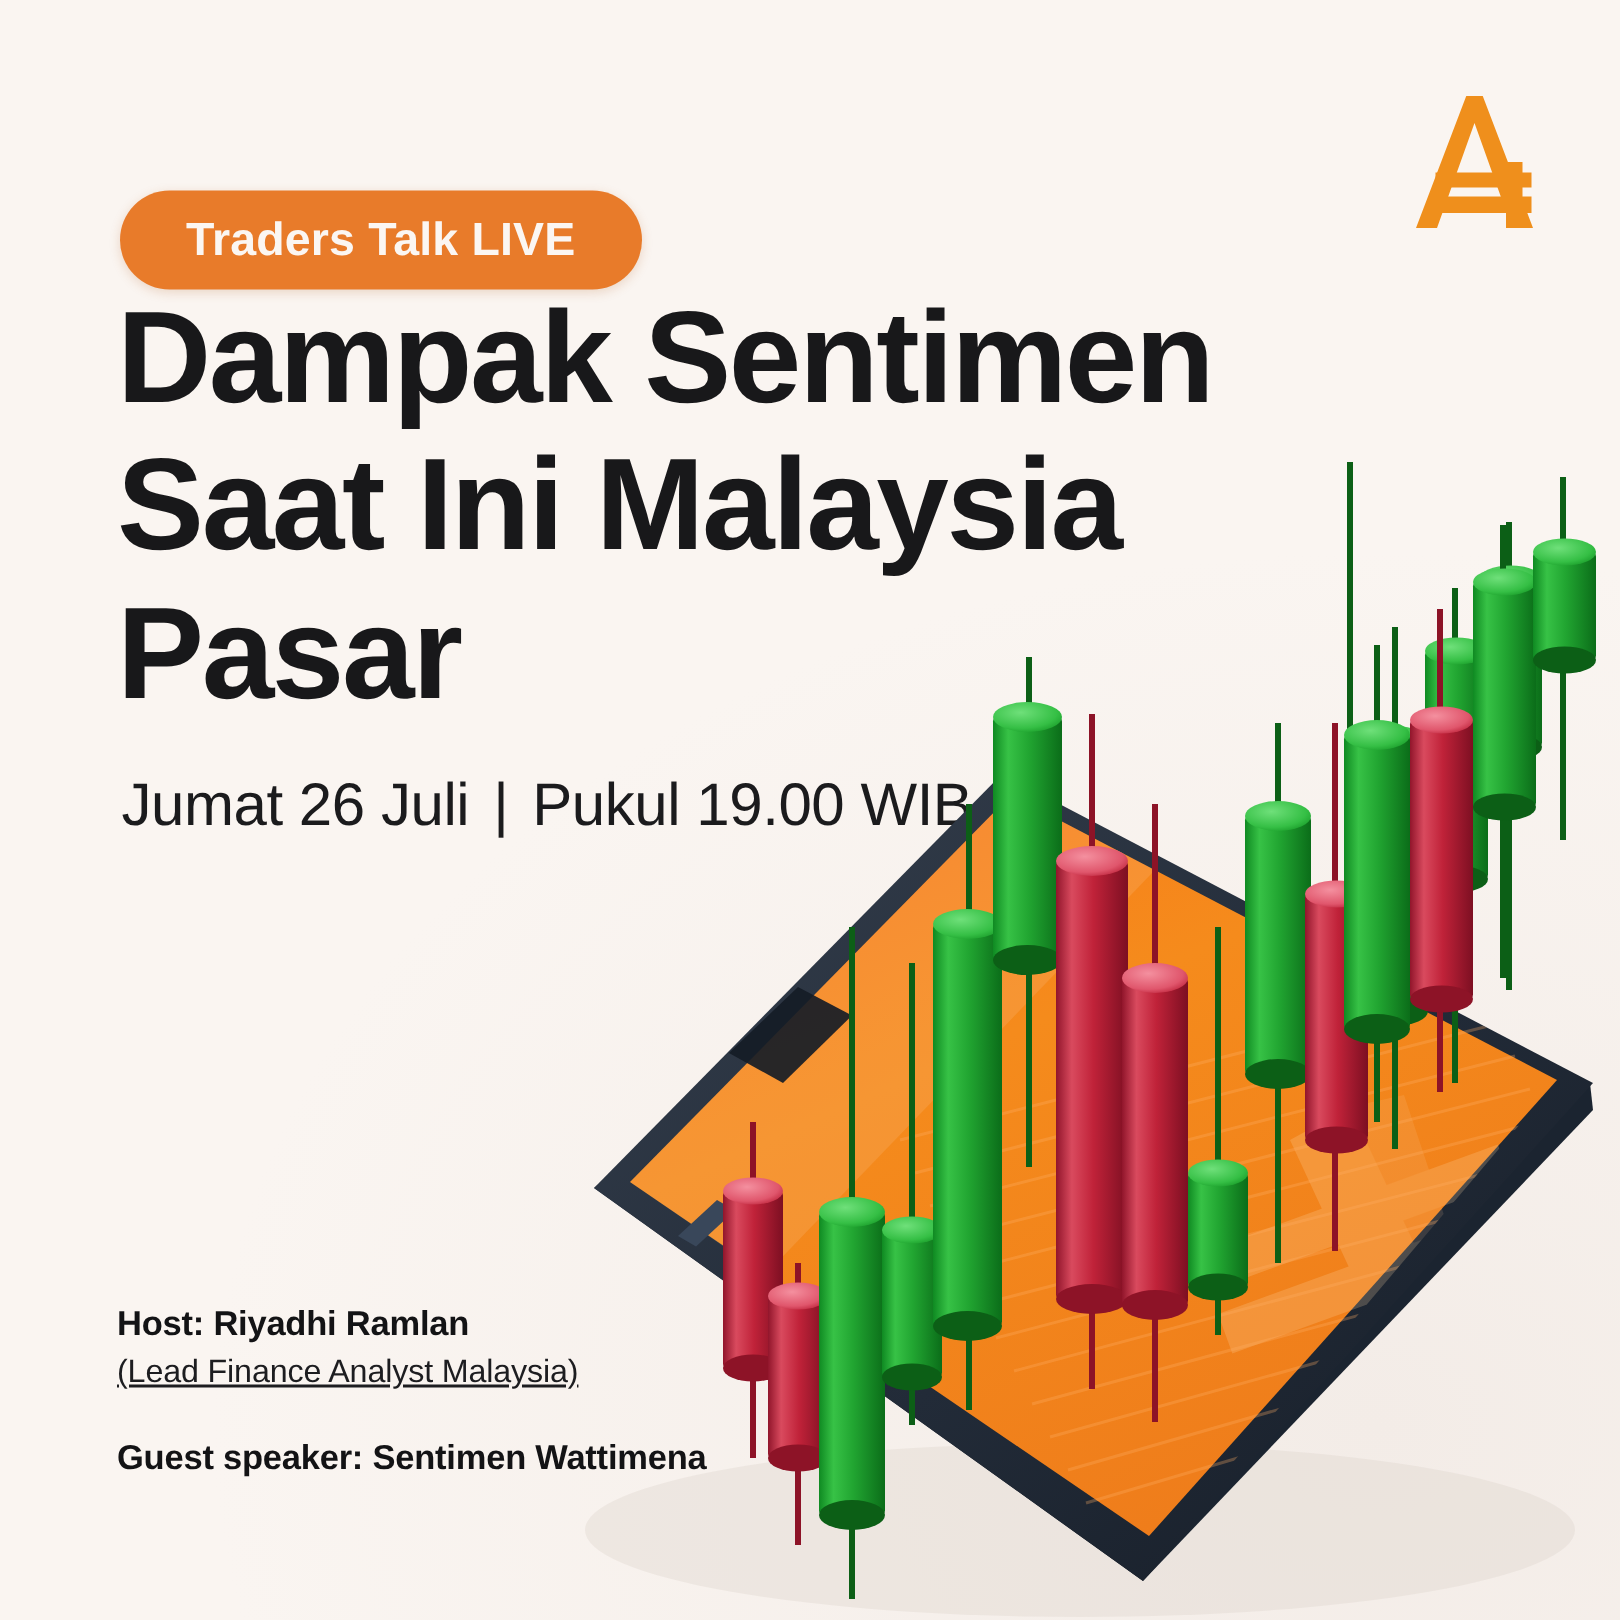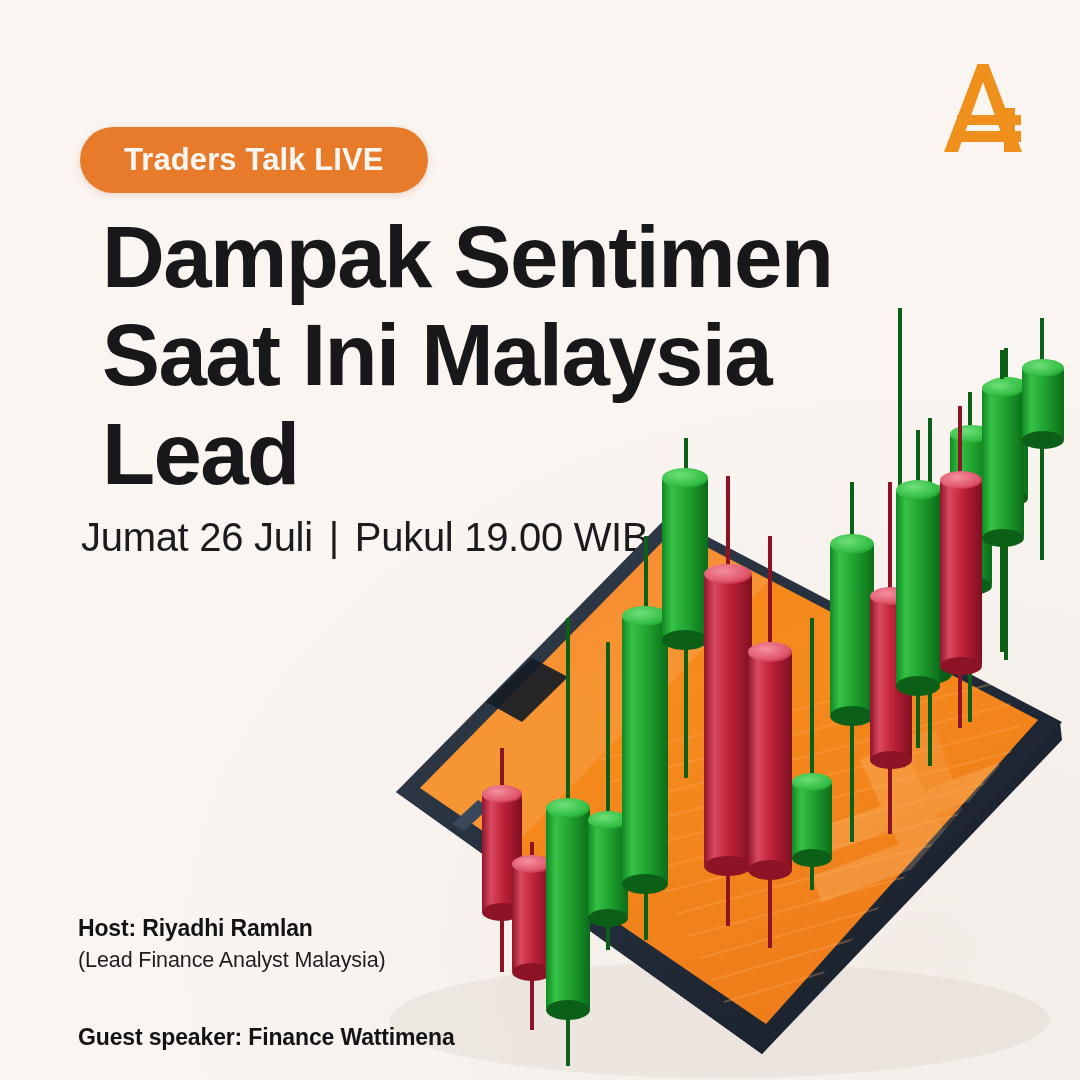--- a/index.html
+++ b/index.html
@@ -43,23 +43,22 @@
   .badge-label {
     color:#fbf6f2;
     font-size:31px;
     font-weight:bold;
     letter-spacing:.1px;
     white-space:nowrap;
   }
 
   
   .headline {
-    position:absolute; left:78px; top:208px;
+    position:absolute; left:78px; top:190px;
     width:740px;
-    margin-left:24px;
   }
   .headline .hl {
     display:block;
     color:#18181a;
     font-size:87px;
     font-weight:bold;
     line-height:1.13;
     letter-spacing:-1.6px;
     white-space:nowrap;
   }
@@ -74,39 +73,40 @@
     display:flex; align-items:baseline; gap:16px;
     white-space:nowrap;
   }
   .datetime .sep {
     color:#1b1b1d;
     font-weight:300;
   }
 
   
   .credits { position:absolute; left:78px; top:866px; z-index:40; }
-  .credit-block { margin-bottom:26px;margin-top:46px; }
+  .credit-block { margin-bottom:26px; }
   .credit-block:last-child { margin-bottom:0; }
   .credit-name {
     display:block;
     color:#131315;
     font-size:23px;
     font-weight:bold;
     letter-spacing:-.15px;
     line-height:1.42;
     white-space:nowrap;
   }
   .credit-role {
     display:block;
     color:#1d1d20;
     font-size:21.5px;
     font-weight:normal;
     letter-spacing:-.1px;
     line-height:1.42;
     white-space:nowrap;
+    text-decoration:underline;
   }
 
   
   .artwork {
     position:absolute; left:300px; top:330px;
     width:790px; height:760px;
     z-index:5;
   }
   .artwork svg { display:block; width:100%; height:100%; overflow:visible; }
 </style>
@@ -126,21 +126,21 @@
     </svg>
   </div>
 
   <div class="badge">
     <span class="badge-label">Traders Talk LIVE</span>
   </div>
 
   <div class="headline">
     <span class="hl">Dampak Sentimen</span>
     <span class="hl">Saat Ini Malaysia</span>
-    <span class="hl">Lead</span>
+    <span class="hl">Pasar</span>
   </div>
 
   <div class="datetime">
     <span>Jumat 26 Juli</span>
     <span class="sep">|</span>
     <span>Pukul 19.00 WIB</span>
   </div>
 
   <div class="artwork">
     <svg viewBox="0 0 790 760" aria-hidden="true">
@@ -372,17 +372,17 @@
       </g>
     </svg>
   </div>
 
   <div class="credits">
     <div class="credit-block">
       <span class="credit-name">Host: Riyadhi Ramlan</span>
       <span class="credit-role">(Lead Finance Analyst Malaysia)</span>
     </div>
     <div class="credit-block">
-      <span class="credit-name">Guest speaker: Finance Wattimena</span>
+      <span class="credit-name">Guest speaker: Sentimen Wattimena</span>
     </div>
   </div>
 
 </div>
 
 </body></html>

